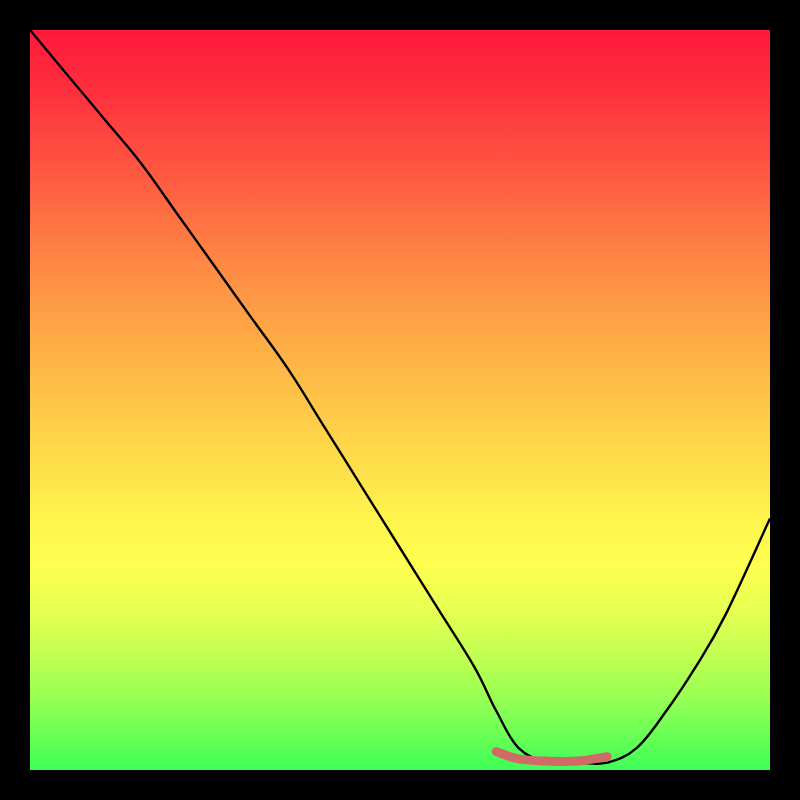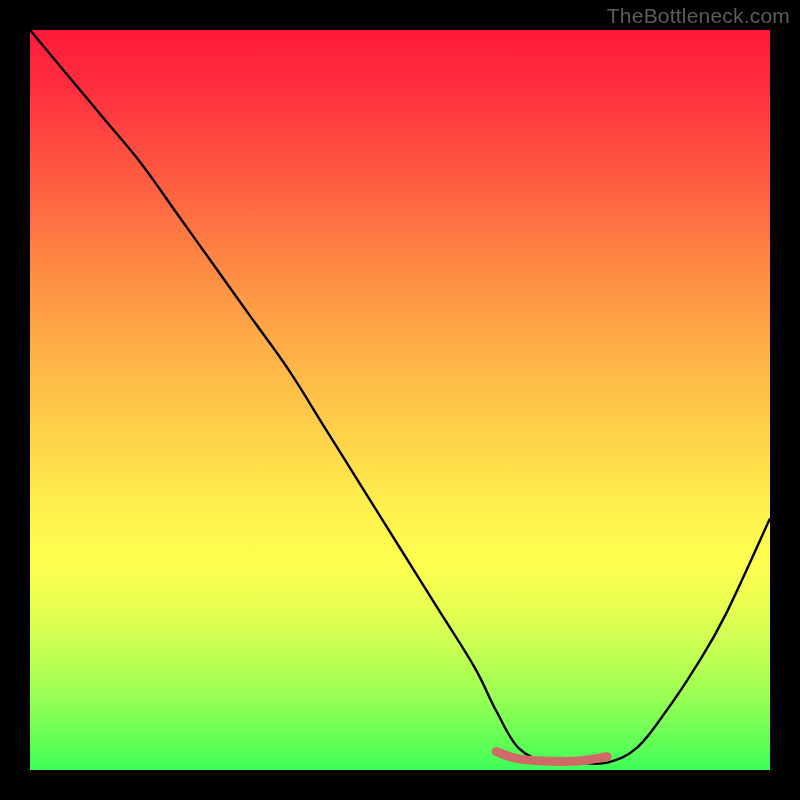--- a/index.html
+++ b/index.html
@@ -61,21 +61,20 @@
     position: absolute;
     left: 0; top: 0;
     width: 100%;
     height: 100%;
   }
 </style>
 </head>
 <body>
 
 <div class="frame">
-  <div class="watermark">TheBottleneck.com</div>
 
   <div class="plot-area">
     <div class="gradient"></div>
     <svg class="curve" viewBox="0 0 740 740" preserveAspectRatio="none">
       <path fill="none" stroke="#000000" stroke-width="2.4" d="M 0.0 0.0 C 6.7 8.0, 23.7 28.4, 37.0 44.4 C 50.3 60.4, 60.7 72.8, 74.0 88.8 C 87.3 104.8, 97.7 115.9, 111.0 133.2 C 124.3 150.5, 134.7 166.4, 148.0 185.0 C 161.3 203.6, 171.7 218.2, 185.0 236.8 C 198.3 255.4, 208.7 270.0, 222.0 288.6 C 235.3 307.2, 245.7 320.4, 259.0 340.4 C 272.3 360.4, 282.7 378.3, 296.0 399.6 C 309.3 420.9, 319.7 437.5, 333.0 458.8 C 346.3 480.1, 356.7 496.7, 370.0 518.0 C 383.3 539.3, 393.7 555.9, 407.0 577.2 C 420.3 598.5, 433.3 617.8, 444.0 636.4 C 454.7 655.0, 458.2 666.1, 466.2 680.8 C 474.2 695.5, 479.1 708.5, 488.4 717.8 C 497.7 727.1, 507.3 729.9, 518.0 732.6 C 528.7 735.3, 536.9 732.6, 547.6 732.6 C 558.3 732.6, 566.5 735.3, 577.2 732.6 C 587.9 729.9, 596.1 727.1, 606.8 717.8 C 617.5 708.5, 625.7 695.5, 636.4 680.8 C 647.1 666.1, 655.3 653.7, 666.0 636.4 C 676.7 619.1, 682.3 611.2, 695.6 584.6 C 708.9 558.0, 732.0 505.7, 740.0 488.4"></path>
       <path fill="none" stroke="#cf6a66" stroke-width="9" stroke-linecap="round" stroke-linejoin="round" d="M 466.2 721.5 C 470.2 722.8, 479.1 727.2, 488.4 728.9 C 497.7 730.6, 507.3 730.7, 518.0 731.1 C 528.7 731.5, 536.9 731.9, 547.6 731.1 C 558.3 730.3, 571.9 727.5, 577.2 726.7"></path>
     </svg>
   </div>
 </div>
 

